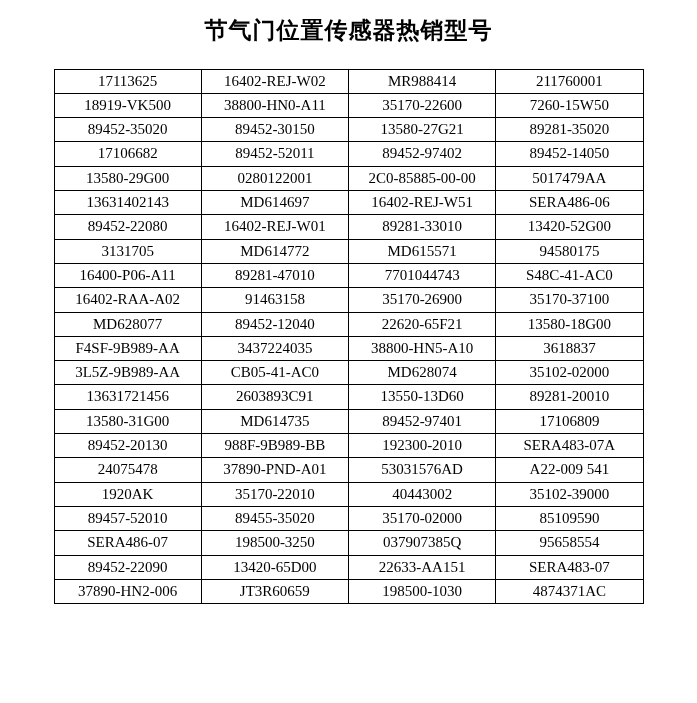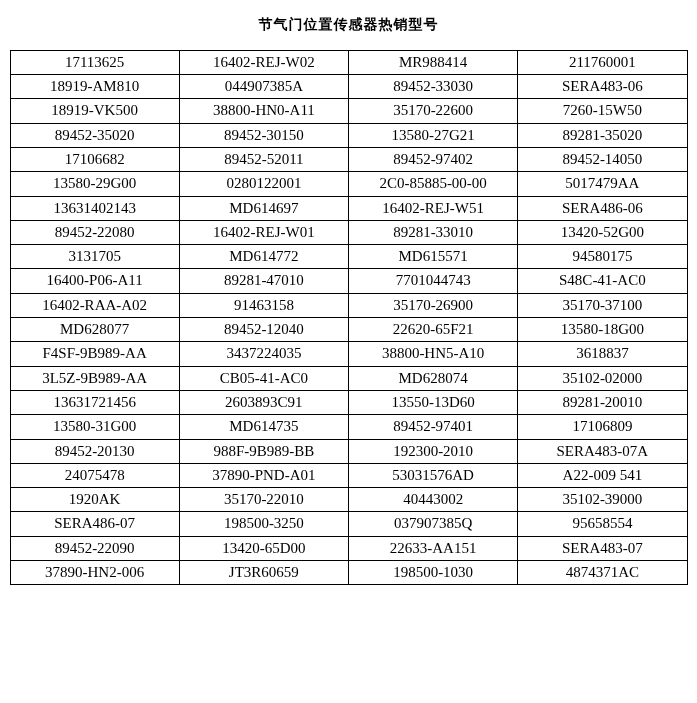--- a/index.html
+++ b/index.html
@@ -17,31 +17,31 @@
   .page {
     width: 697px;
     height: 703px;
     box-sizing: border-box;
     padding: 0;
     position: relative;
   }
   .title {
     text-align: center;
     font-family: "Liberation Serif", serif;
-    font-size: 14px;
+    font-size: 23px;
     font-weight: bold;
     letter-spacing: 1px;
     padding-top: 17px;
     padding-bottom: 16px;
     line-height: 1.2;
   }
   table.grid {
     border-collapse: collapse;
-    margin: 0 auto;
-    width: 678px;
+    margin: 8px auto;
+    width: 590px;
     table-layout: fixed;
   }
   table.grid td {
     border: 1px solid #000000;
     text-align: center;
     vertical-align: middle;
     font-family: "Liberation Serif", serif;
     font-size: 15px;
     height: 23.3px;
     line-height: 23.3px;
@@ -55,26 +55,20 @@
 
 <div class="page">
   <div class="title">节气门位置传感器热销型号</div>
   <table class="grid">
     <tbody>
         <tr>
           <td>17113625</td>
           <td>16402-REJ-W02</td>
           <td>MR988414</td>
           <td>211760001</td>
-        </tr>
-        <tr>
-          <td>18919-AM810</td>
-          <td>044907385A</td>
-          <td>89452-33030</td>
-          <td>SERA483-06</td>
         </tr>
         <tr>
           <td>18919-VK500</td>
           <td>38800-HN0-A11</td>
           <td>35170-22600</td>
           <td>7260-15W50</td>
         </tr>
         <tr>
           <td>89452-35020</td>
           <td>89452-30150</td>
@@ -165,20 +159,26 @@
           <td>53031576AD</td>
           <td>A22-009 541</td>
         </tr>
         <tr>
           <td>1920AK</td>
           <td>35170-22010</td>
           <td>40443002</td>
           <td>35102-39000</td>
         </tr>
         <tr>
+          <td>89457-52010</td>
+          <td>89455-35020</td>
+          <td>35170-02000</td>
+          <td>85109590</td>
+        </tr>
+        <tr>
           <td>SERA486-07</td>
           <td>198500-3250</td>
           <td>037907385Q</td>
           <td>95658554</td>
         </tr>
         <tr>
           <td>89452-22090</td>
           <td>13420-65D00</td>
           <td>22633-AA151</td>
           <td>SERA483-07</td>

